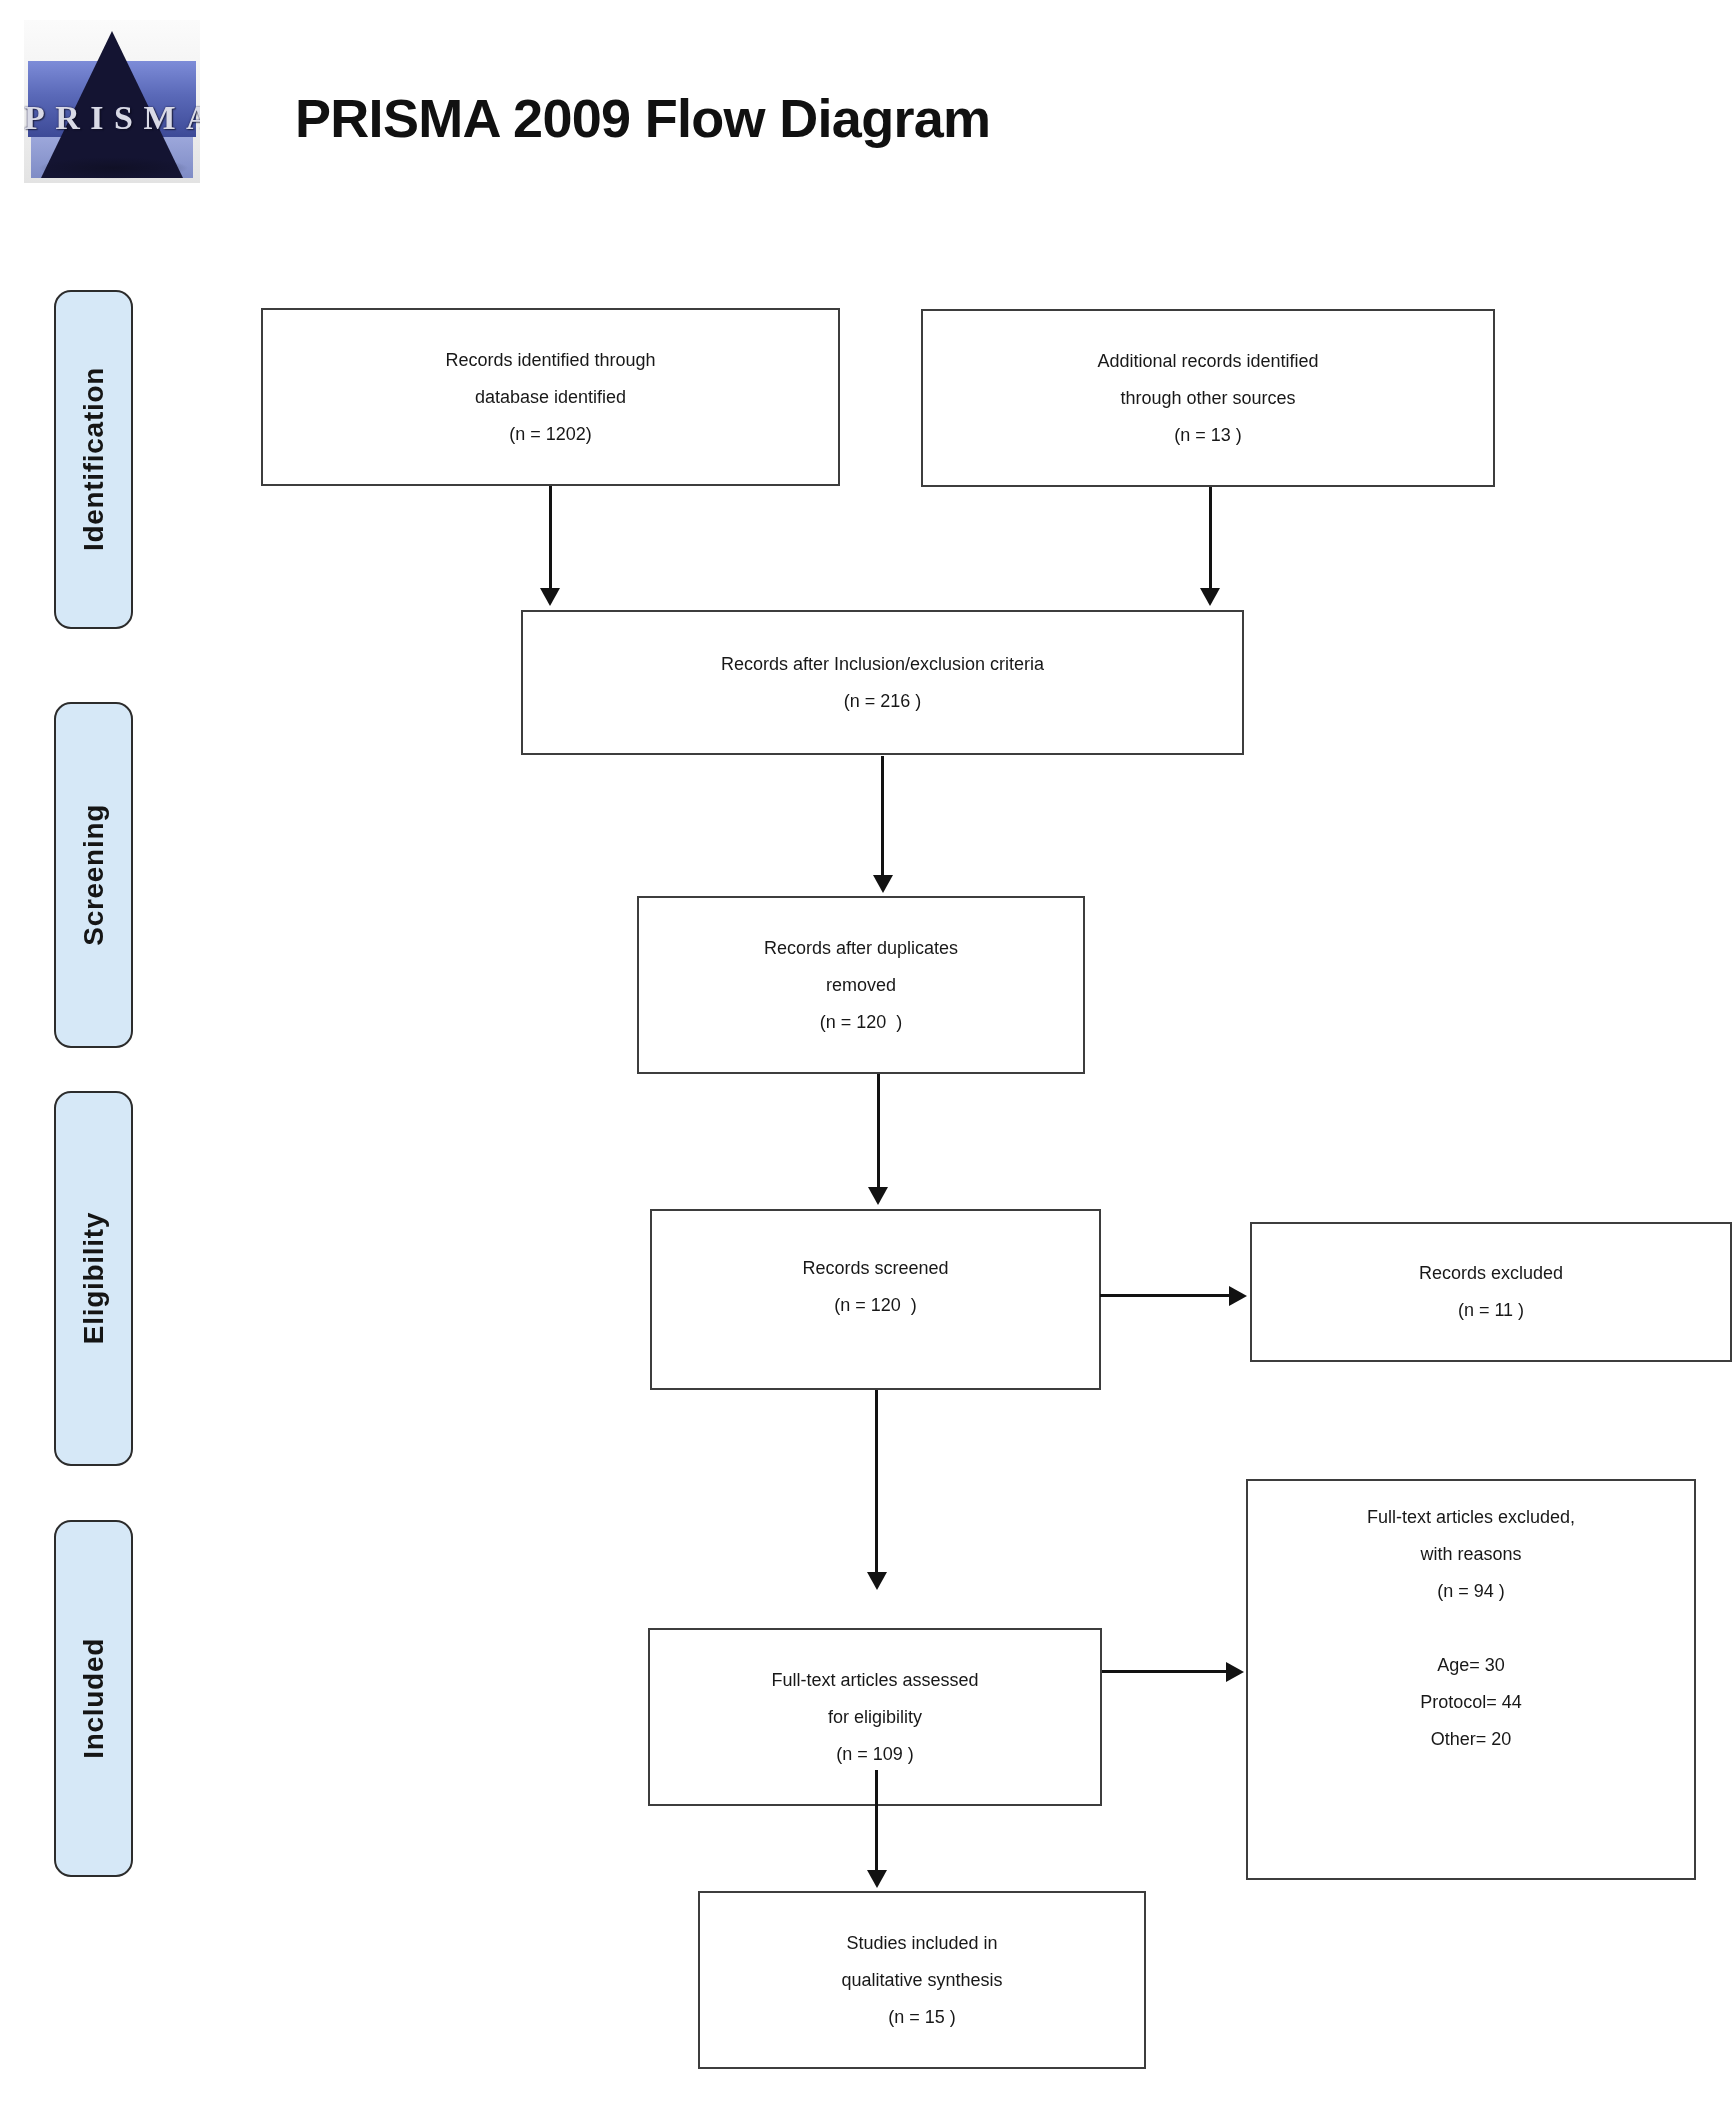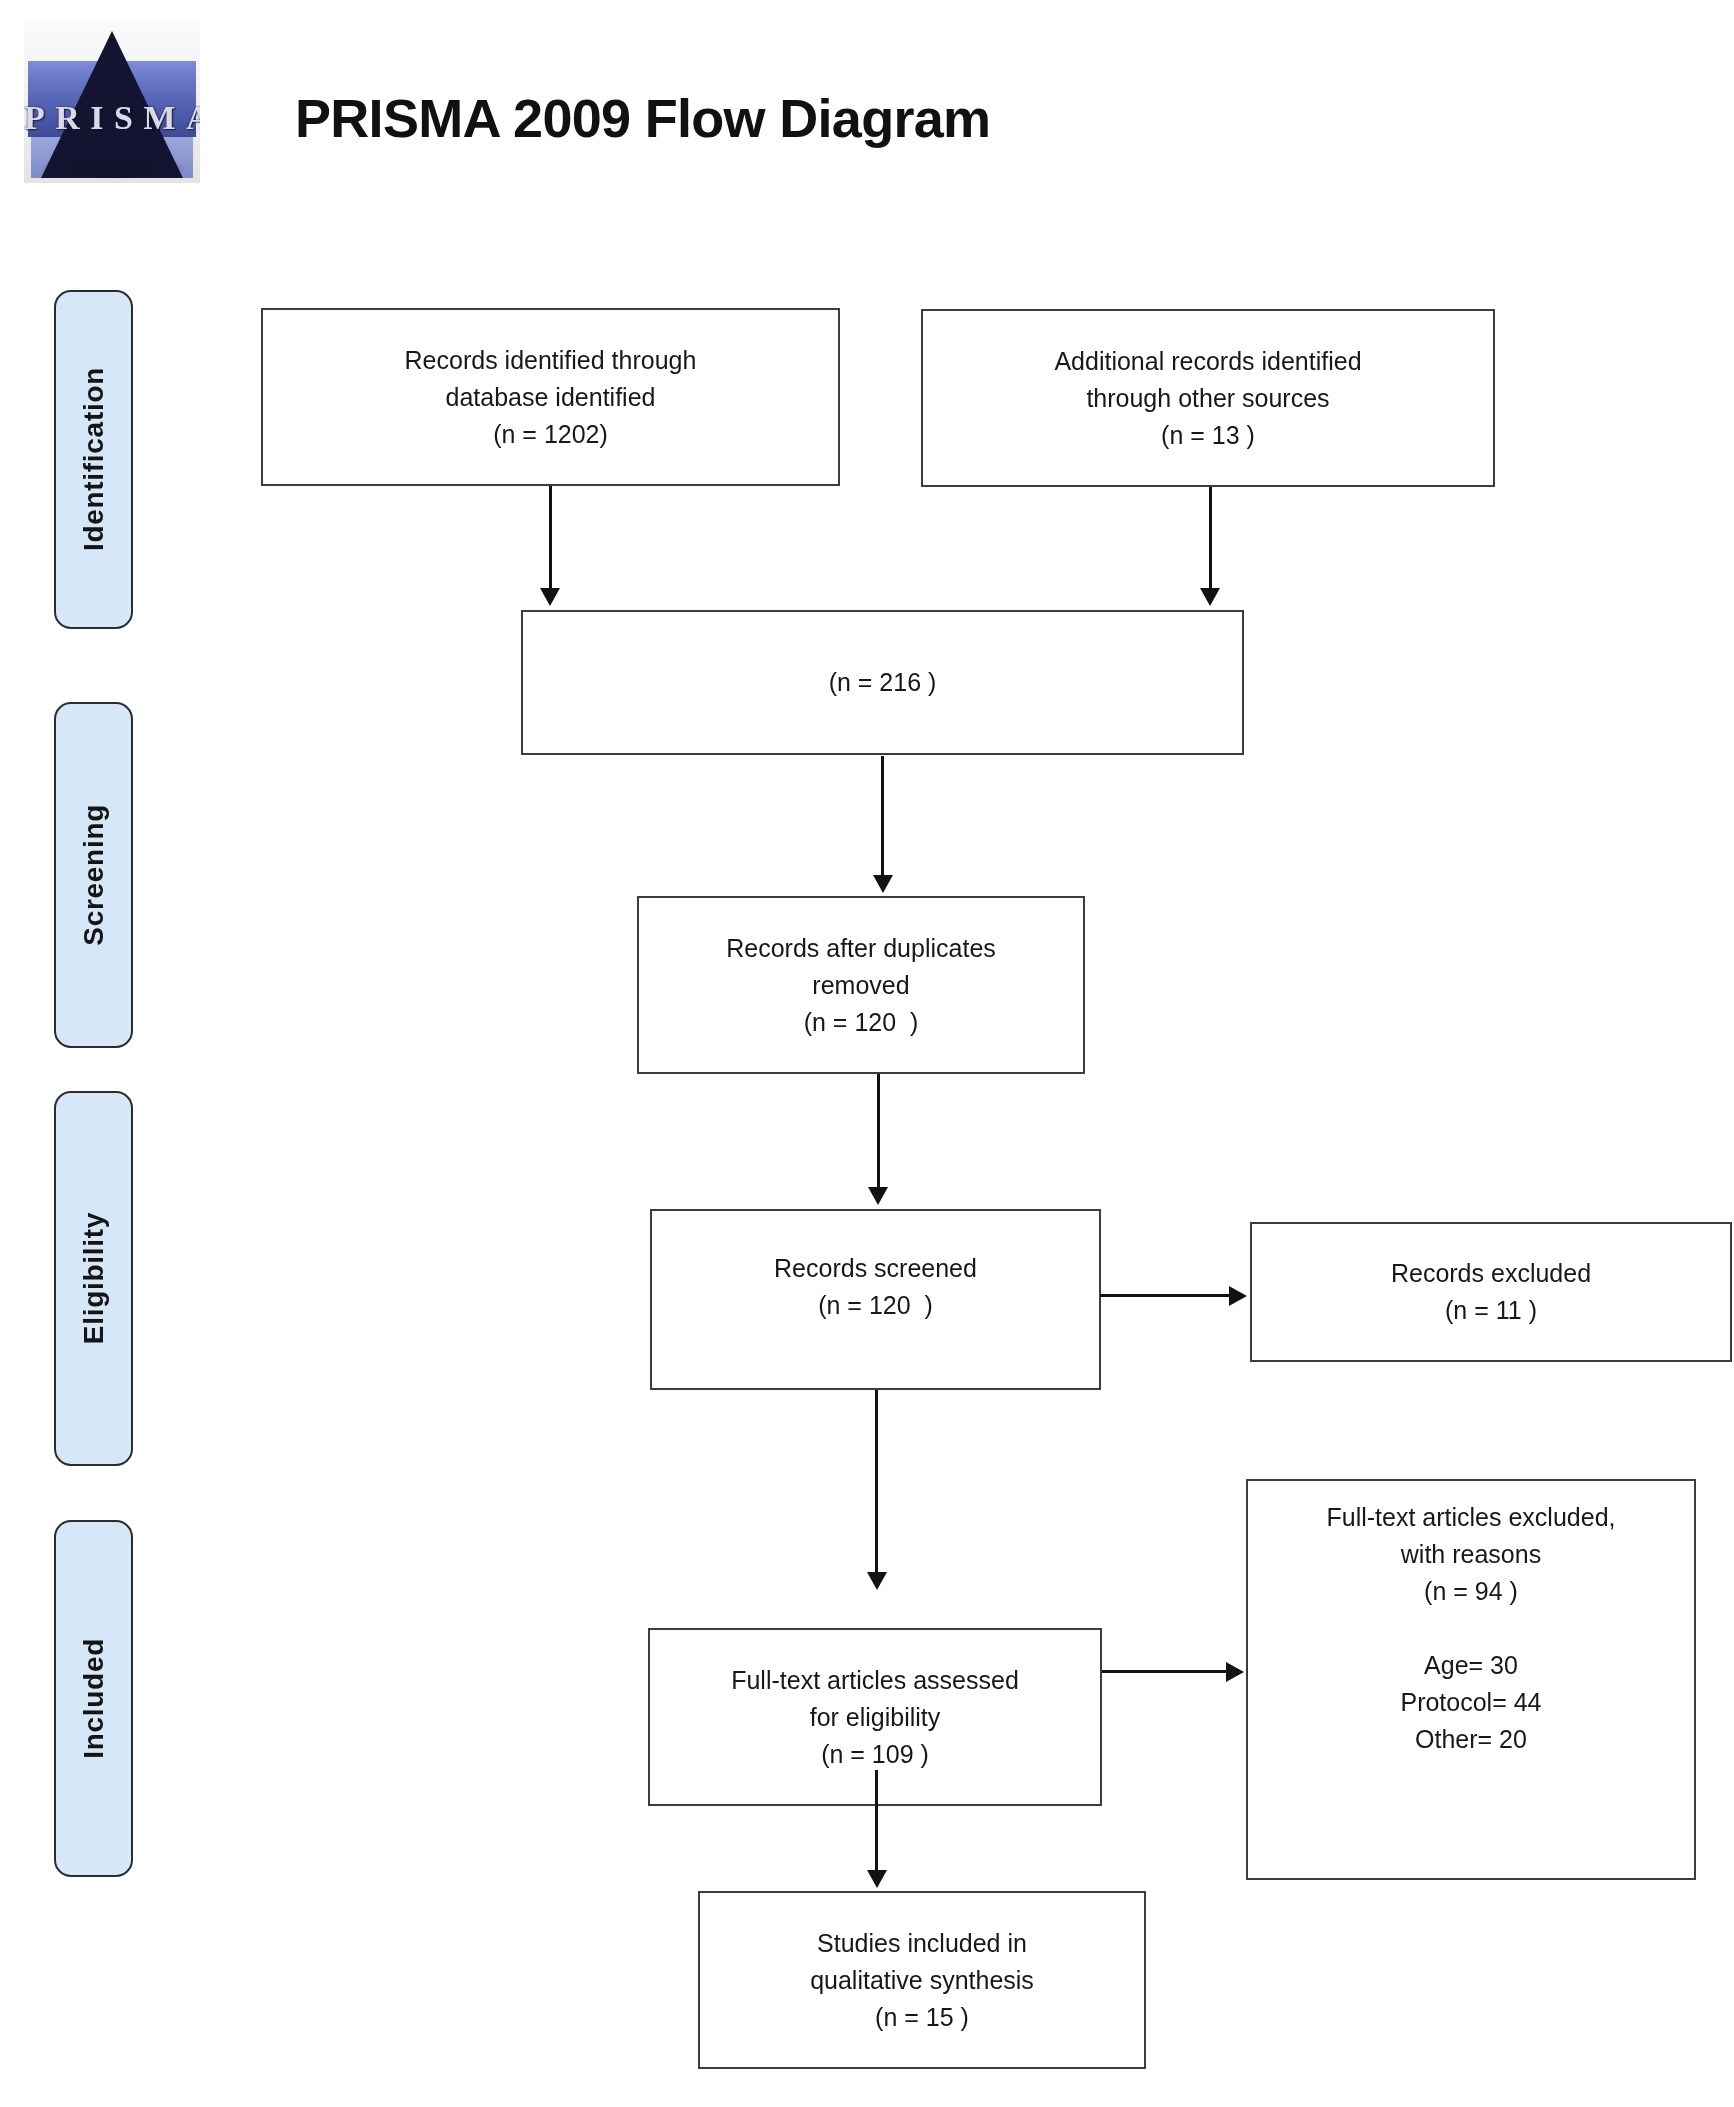--- a/index.html
+++ b/index.html
@@ -80,21 +80,21 @@
     background:#ffffff;
     border:2.6px solid #3d3d3d;
     box-sizing:border-box;
     display:flex;flex-direction:column;
     align-items:center;justify-content:center;
     text-align:center;
   }
   .fbox.top-align{justify-content:flex-start;padding-top:18px;}
   .line{
     height:37px;line-height:37px;
-    font-size:25px;color:#181818;
+    font-size:18px;color:#181818;
     white-space:pre;
   }
 
   
   .vline{position:absolute;width:3.3px;background:#121212;}
   .hline{position:absolute;height:3.3px;background:#121212;}
   .head-down{
     position:absolute;width:0;height:0;
     border-left:10.5px solid transparent;
     border-right:10.5px solid transparent;
@@ -139,20 +139,21 @@
   <div class="line">(n = 1202)</div>
 </div>
 
 <div class="fbox" style="left:921px;top:309px;width:574px;height:178px;">
   <div class="line">Additional records identified</div>
   <div class="line">through other sources</div>
   <div class="line">(n = 13 )</div>
 </div>
 
 <div class="fbox" style="left:521px;top:610px;width:723px;height:145px;">
+  <div class="line">Records after Inclusion/exclusion criteria</div>
   <div class="line">(n = 216 )</div>
 </div>
 
 <div class="fbox" style="left:637px;top:896px;width:448px;height:178px;">
   <div class="line">Records after duplicates</div>
   <div class="line">removed</div>
   <div class="line">(n = 120  )</div>
 </div>
 
 <div class="fbox" style="left:650px;top:1209px;width:451px;height:181px;padding-bottom:26px;text-align:right;">

